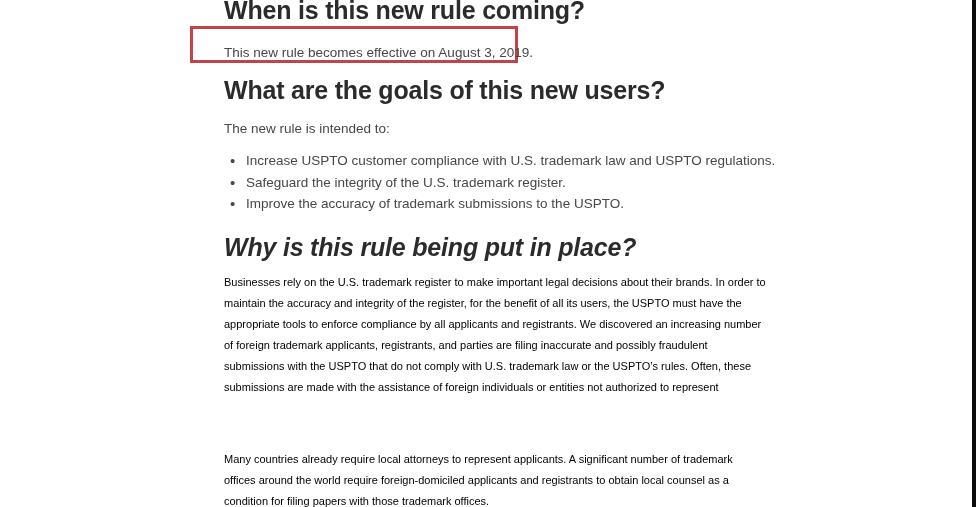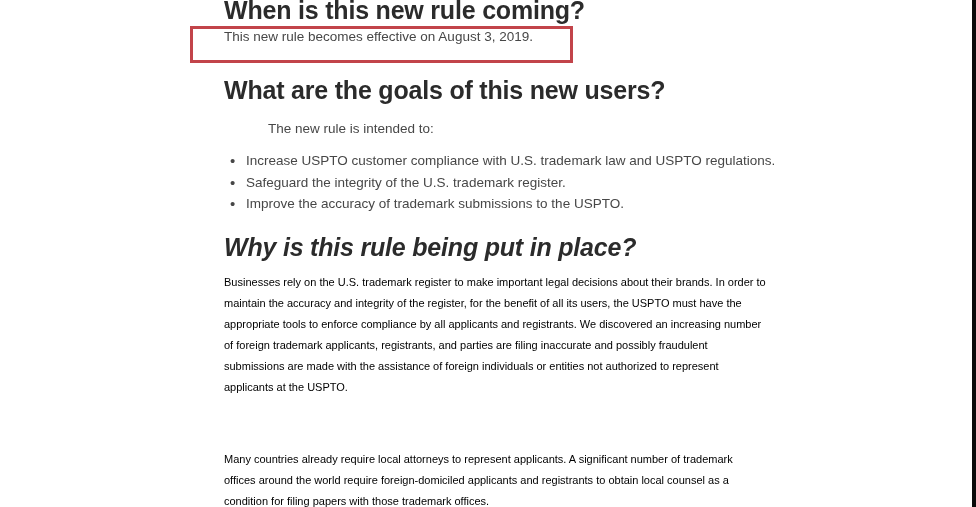--- a/index.html
+++ b/index.html
@@ -25,40 +25,40 @@
     line-height: 34px;
     white-space: nowrap;
     letter-spacing: -0.2px;
   }
   #h-when  { top: -7px; }
   #h-goals { top: 73px; }
   #h-why   { top: 230px; font-style: italic; }
   .highlight-box {
     position: absolute;
     left: 190px; top: 26px;
-    width: 383px; height: 37px;
+    width: 328px; height: 37px;
     border: 3px solid #c2444a;
     background: #ffffff;
     display: flex;
-    align-items: flex-start;
+    align-items: flex-end;
   }
   .highlight-box .hl-text {
     padding-left: 31px;
     font-size: 13.5px;
     color: #474747;
     white-space: nowrap;
   }
   .body-text {
     position: absolute;
     font-size: 13.5px;
     color: #474747;
     line-height: 21px;
     white-space: nowrap;
   }
-  #intro { left: 224px; top: 118px; margin-left: 44px; }
+  #intro { left: 224px; top: 118px; }
   .bullet-list {
     position: absolute;
     left: 224px; top: 150px;
     list-style: none;
   }
   .bullet-list li {
     position: relative;
     padding-left: 22px;
     font-size: 13.5px;
     color: #474747;
@@ -106,21 +106,21 @@
   <li>Improve the accuracy of trademark submissions to the USPTO.</li>
 </ul>
 
 <h2 class="heading" id="h-why">Why is this rule being put in place?</h2>
 
 <div class="para" id="para1">
   <div class="line">Businesses rely on the U.S. trademark register to make important legal decisions about their brands. In order to</div>
   <div class="line">maintain the accuracy and integrity of the register, for the benefit of all its users, the USPTO must have the</div>
   <div class="line">appropriate tools to enforce compliance by all applicants and registrants. We discovered an increasing number</div>
   <div class="line">of foreign trademark applicants, registrants, and parties are filing inaccurate and possibly fraudulent</div>
+  <div class="line">submissions with the USPTO that do not comply with U.S. trademark law or the USPTO’s rules. Often, these</div>
   <div class="line">submissions are made with the assistance of foreign individuals or entities not authorized to represent</div>
-  <div class="line">applicants at the USPTO.</div>
 </div>
 
 <div class="para" id="para2">
   <div class="line">Many countries already require local attorneys to represent applicants. A significant number of trademark</div>
   <div class="line">offices around the world require foreign-domiciled applicants and registrants to obtain local counsel as a</div>
   <div class="line">condition for filing papers with those trademark offices.</div>
 </div>
 
 </body></html>

